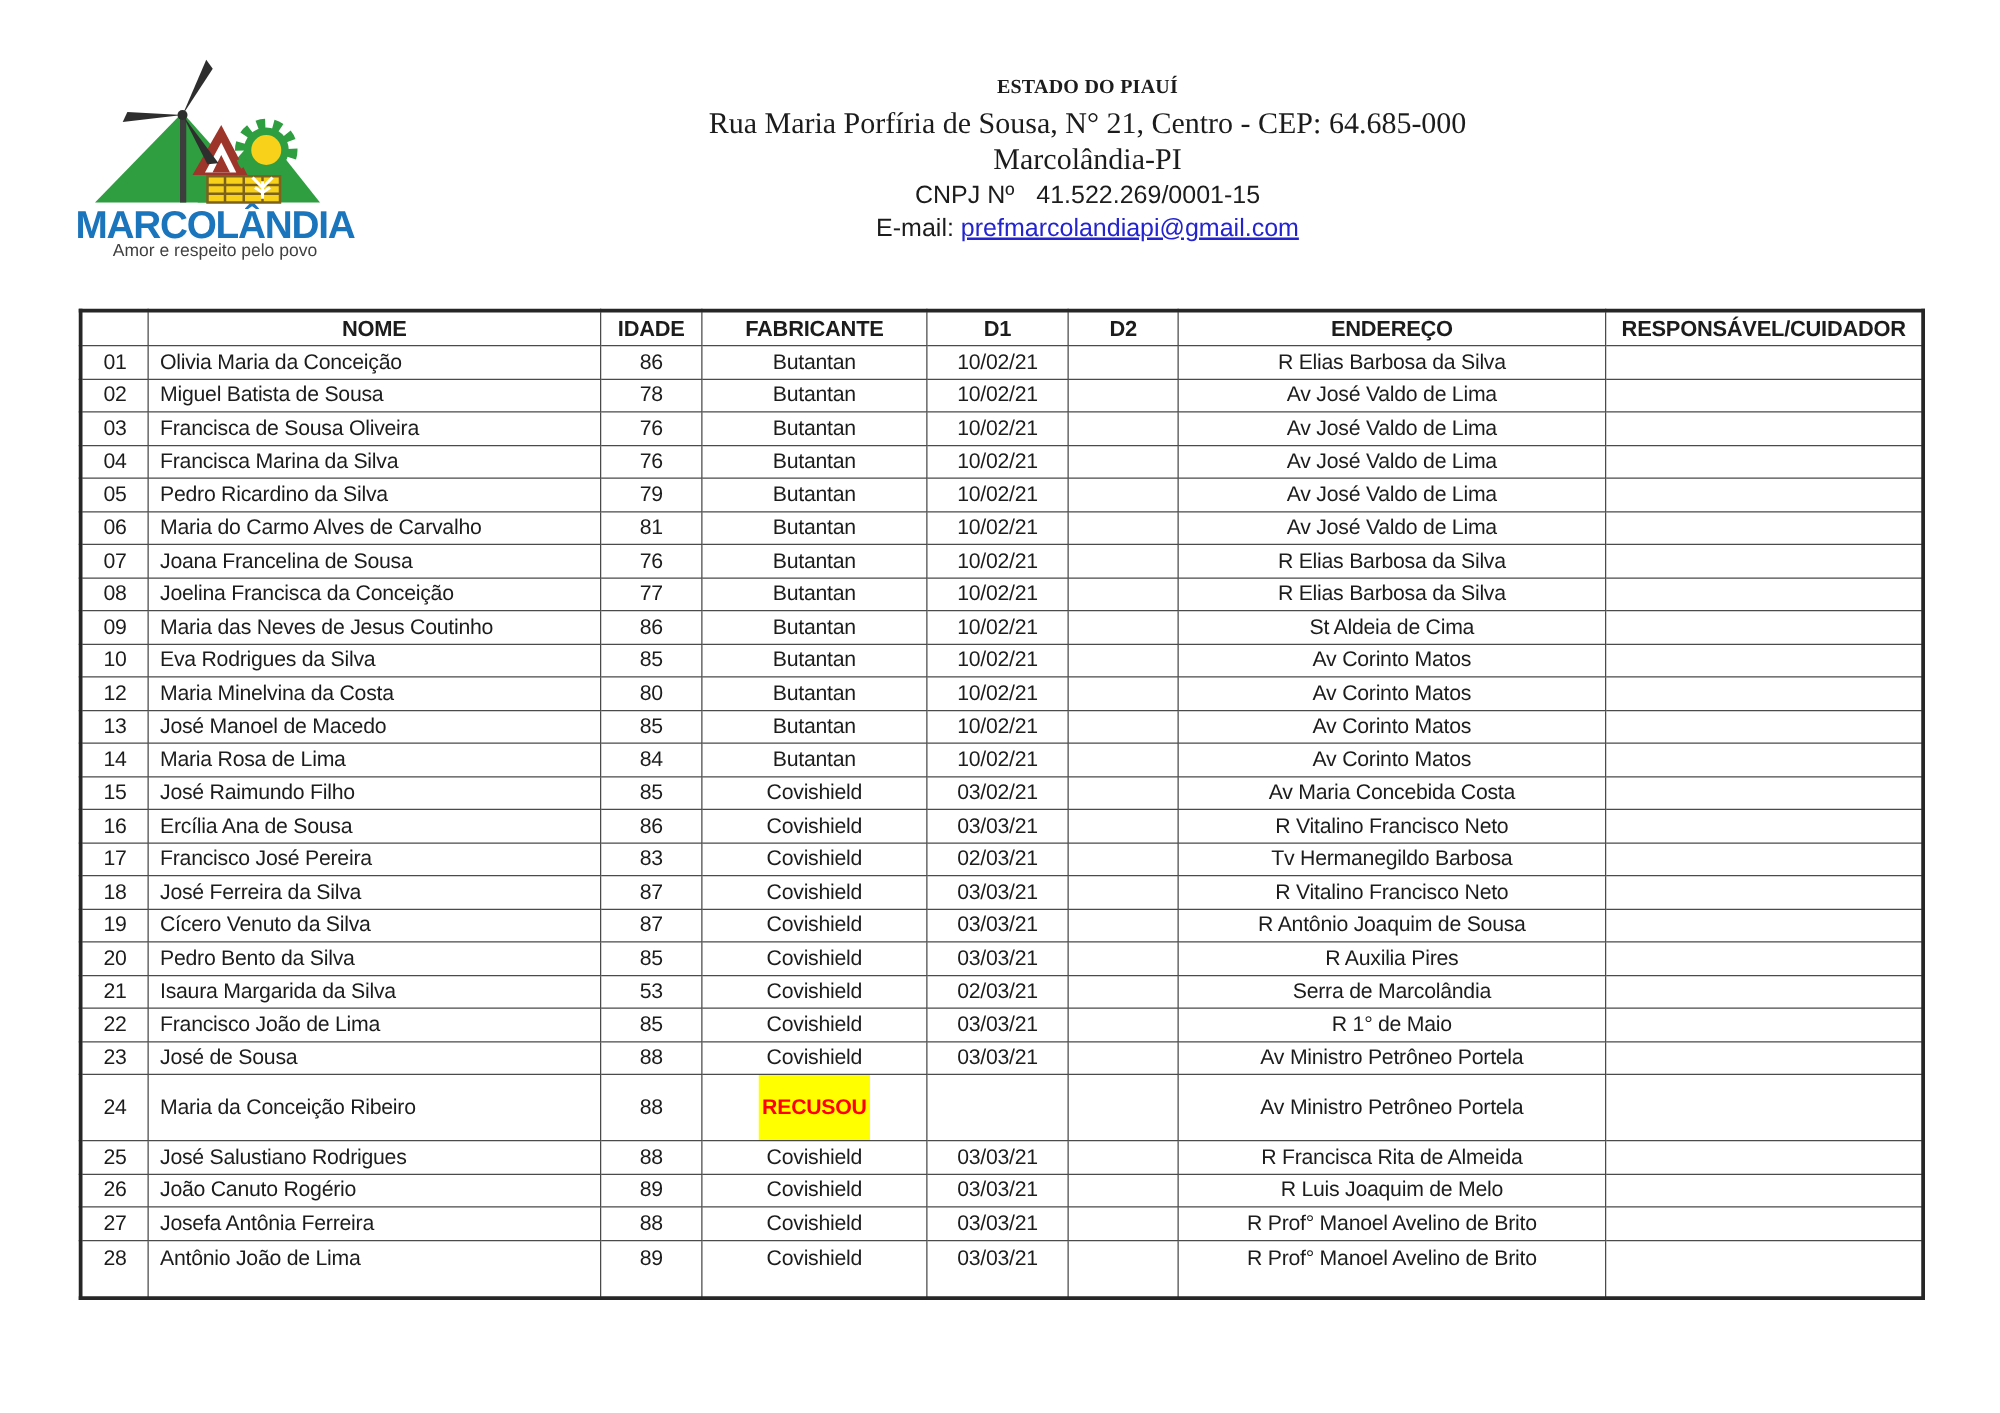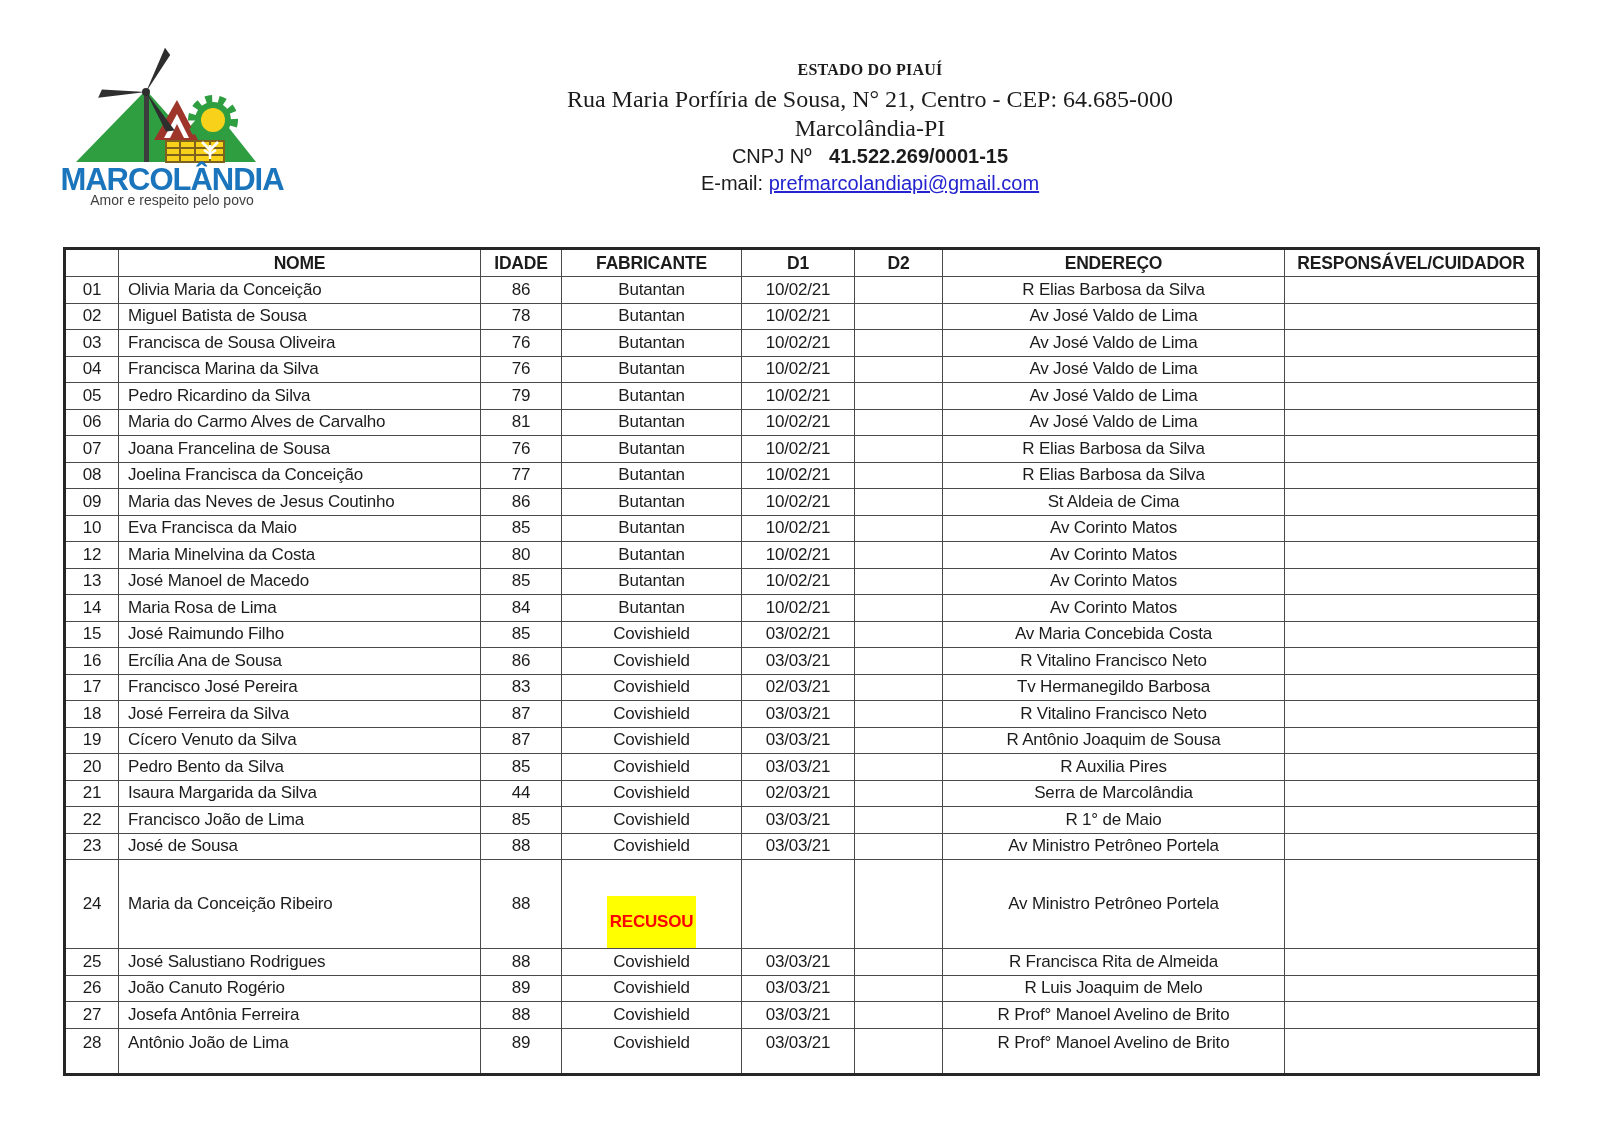--- a/index.html
+++ b/index.html
@@ -21,21 +21,21 @@
   .letterhead { position:absolute; left:280px; top:55px; width:1180px; text-align:center; }
   .lh-serif-bold {
     font-family:"Liberation Serif", serif;
     font-weight:bold; font-size:16px; line-height:30px; letter-spacing:.2px;
   }
   .lh-serif {
     font-family:"Liberation Serif", serif;
     font-size:24px; line-height:29px;
   }
   .lh-sans { font-size:20px; line-height:27px; }
-  .cnpj-value { font-weight:bold;margin-left:12px; }
+  .cnpj-value { font-weight:normal;margin-left:12px; }
   .email-link { text-decoration:underline; cursor:pointer; }
 
   
   .doc-table {
     position:absolute; left:63px; top:247px;
     width:1474px;
     border-collapse:collapse; table-layout:fixed;
     font-size:17px; letter-spacing:-0.2px;
     border:3px solid #262626;
   }
@@ -46,21 +46,20 @@
   }
   .doc-table th { height:28px; font-size:17.5px; font-weight:bold; }
   .doc-table tbody tr { height:26.5px; }
   .doc-table tbody tr:last-child { height:46px; }
   .doc-table tbody tr:last-child td { vertical-align:top; padding-top:4px; }
   td.cell-nome { text-align:left; padding-left:9px; }
   .recusou {
     font-weight:bold;
     padding:16px 3px;
     display:inline-block;
-    margin-top:36px;
   }
 </style>
 </head>
 <body>
 
 <div class="page">
 
   <div class="logo-wrap">
     <svg width="228" height="164" viewBox="0 0 228 164">
 
@@ -226,21 +225,21 @@
           <td class="cell-nome">Maria das Neves de Jesus Coutinho</td>
           <td class="cell-idade">86</td>
           <td class="cell-fabricante">Butantan</td>
           <td class="cell-d1">10/02/21</td>
           <td class="cell-d2"></td>
           <td class="cell-endereco">St Aldeia de Cima</td>
           <td class="cell-responsavel"></td>
         </tr>
         <tr>
           <td class="cell-num">10</td>
-          <td class="cell-nome">Eva Francisca da Maio</td>
+          <td class="cell-nome">Eva Rodrigues da Silva</td>
           <td class="cell-idade">85</td>
           <td class="cell-fabricante">Butantan</td>
           <td class="cell-d1">10/02/21</td>
           <td class="cell-d2"></td>
           <td class="cell-endereco">Av Corinto Matos</td>
           <td class="cell-responsavel"></td>
         </tr>
         <tr>
           <td class="cell-num">12</td>
           <td class="cell-nome">Maria Minelvina da Costa</td>
@@ -327,21 +326,21 @@
           <td class="cell-idade">85</td>
           <td class="cell-fabricante">Covishield</td>
           <td class="cell-d1">03/03/21</td>
           <td class="cell-d2"></td>
           <td class="cell-endereco">R Auxilia Pires</td>
           <td class="cell-responsavel"></td>
         </tr>
         <tr>
           <td class="cell-num">21</td>
           <td class="cell-nome">Isaura Margarida da Silva</td>
-          <td class="cell-idade">44</td>
+          <td class="cell-idade">53</td>
           <td class="cell-fabricante">Covishield</td>
           <td class="cell-d1">02/03/21</td>
           <td class="cell-d2"></td>
           <td class="cell-endereco">Serra de Marcolândia</td>
           <td class="cell-responsavel"></td>
         </tr>
         <tr>
           <td class="cell-num">22</td>
           <td class="cell-nome">Francisco João de Lima</td>
           <td class="cell-idade">85</td>

